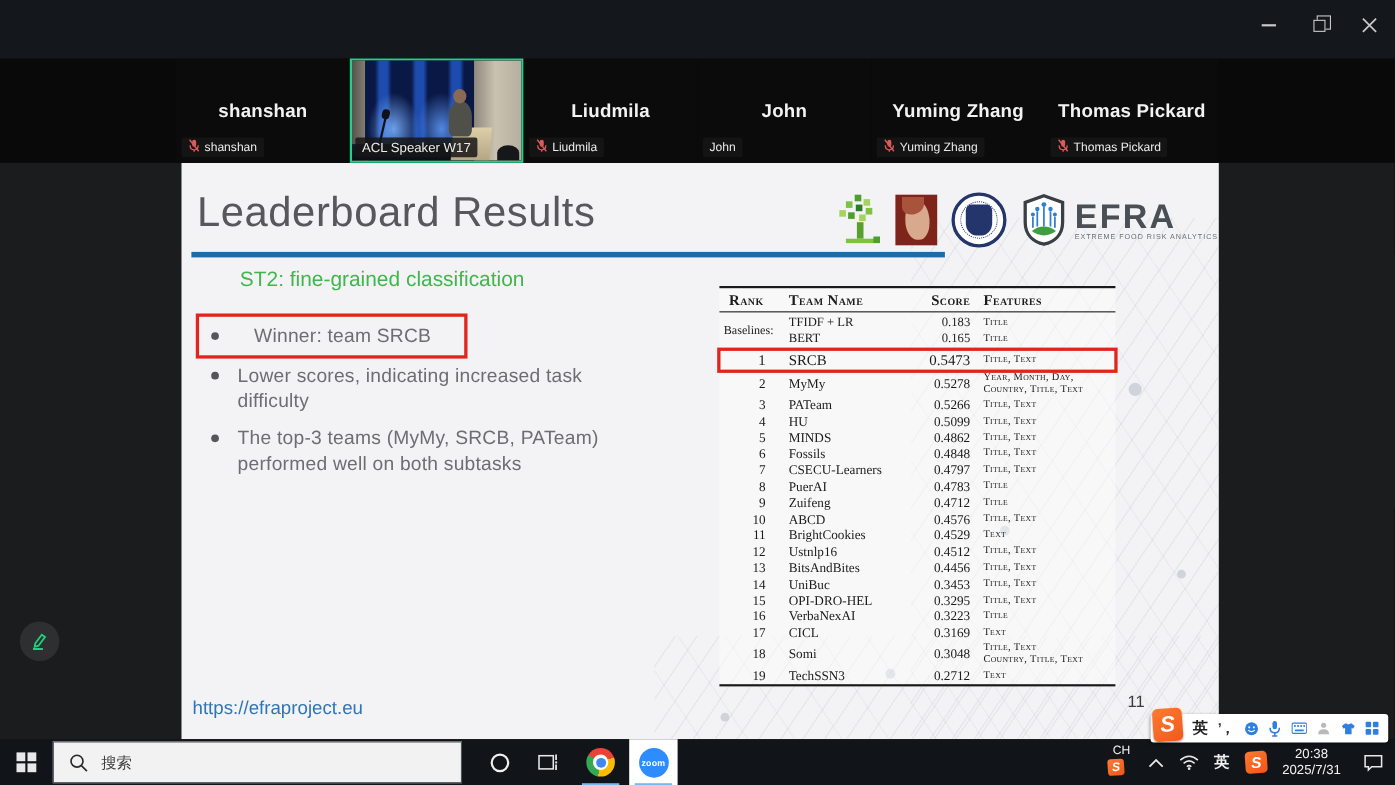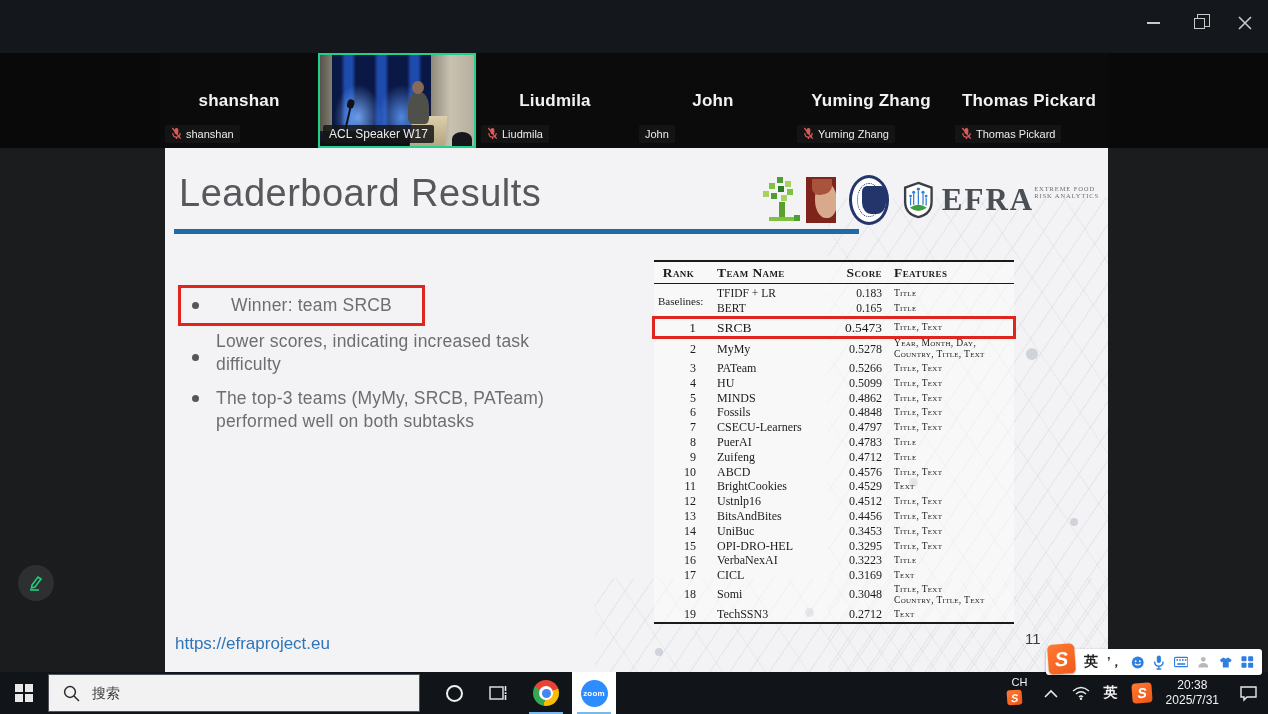--- a/index.html
+++ b/index.html
@@ -54,39 +54,39 @@
   .cdot { position:absolute; border-radius:50%; background:rgba(120,128,142,.28); }
 
   .slide-title { position:absolute; left:14px; top:24px; font-size:38px; font-weight:400; color:#57575c; letter-spacing:.5px; }
   .title-rule { position:absolute; left:9px; top:81px; width:685px; height:5px; }
   .subtitle { position:absolute; left:53px; top:96px; font-size:19px; }
 
   .bullets { position:absolute; left:27px; top:146px; width:420px; }
   .bullet-row { position:relative; display:flex; gap:17px; line-height:23px; font-size:17.5px; color:#6e6e72; letter-spacing:.2px; }
   .bullet-row .dot { flex:0 0 auto; width:7px; height:7px; border-radius:50%; background:#55555a; margin-top:8px; }
   .bullet-row .btext { width:352px; }
-  .b-gap1 { margin-bottom:13px;gap:32px; } .b-gap2 { margin-bottom:11px;align-items:center; }
+  .b-gap1 { margin-bottom:13px;gap:32px; } .b-gap2 { margin-bottom:11px; }
   .box-frame { position:absolute; left:-14px; top:-9px; width:247px; height:41px; border:3px solid #e0241e; }
 
   .footer-url { position:absolute; left:10px; top:486px; font-size:17px; }
   .page-num { position:absolute; left:860px; top:482px; font-size:15px; color:#3c3c40; }
 
   
   .logos { position:absolute; left:598px; top:24px; height:56px; display:flex; align-items:center; gap:13px; }
   .ptree { position:relative; width:38px; height:46px; }
   .ptree i { position:absolute; width:6px; height:6px; }
   .bust { width:38px; height:46px; background:#7e241b; position:relative; overflow:hidden; }
   .bust::after { content:""; position:absolute; left:9px; top:5px; width:22px; height:36px; background:#d9a98e; border-radius:46% 54% 42% 50%; }
   .bust::before { content:""; position:absolute; left:6px; top:2px; width:20px; height:16px; background:#a8543c; border-radius:0 0 60% 40%; z-index:1; }
   .seal { width:50px; height:50px; border-radius:50%; background:#fff; border:3px solid #23356b; position:relative; }
   .seal::before { content:""; position:absolute; left:10px; top:8px; width:24px; height:28px; background:#23356b; border-radius:20% 20% 40% 40%; }
   .seal::after { content:""; position:absolute; left:5px; top:5px; right:5px; bottom:5px; border:1.5px dotted #23356b; border-radius:50%; }
   .efra { display:flex; align-items:center; gap:7px; }
   .efra-shield { width:42px; height:48px; }
-  .efra-textcol { display:flex; flex-direction:row;font-family:Liberation Serif, serif; }
+  .efra-textcol { display:flex; flex-direction:column; }
   .efra-name { font-size:31px; font-weight:bold; color:#4a4f55; letter-spacing:2px; line-height:30px; }
   .efra-tag { font-size:6.5px; color:#6a6f75; letter-spacing:.9px; }
 
   
   .ltable { position:absolute; left:489px; top:112px; width:360px; font-family:Liberation Serif, serif; font-size:12px; color:#1b1b1b; border-bottom:2px solid #1a1a1a; background:rgba(255,255,255,.45); }
   .t-row { display:grid; grid-template-columns:55px 115px 60px 130px; align-items:center; }
   .t-header { height:24px; border-top:2px solid #1a1a1a; border-bottom:1.2px solid #1a1a1a; }
   .t-header .cell { font-variant:small-caps; font-size:13.5px; font-weight:600; letter-spacing:.4px; }
   .t-base { height:34px; border-bottom:1.2px solid #1a1a1a; font-size:11.5px; }
   .t-base .bl-line { line-height:15px; }
@@ -233,20 +233,21 @@
     <div class="circuit c1"></div>
     <div class="circuit c2"></div>
     <span class="cdot" style="right:70px;top:200px;width:12px;height:12px"></span>
     <span class="cdot" style="right:190px;top:330px;width:9px;height:9px"></span>
     <span class="cdot" style="right:30px;top:370px;width:8px;height:8px"></span>
     <span class="cdot" style="left:640px;top:460px;width:9px;height:9px"></span>
     <span class="cdot" style="left:490px;top:500px;width:8px;height:8px"></span>
 
     <div class="slide-title">Leaderboard Results</div>
     <div class="title-rule" style="background: rgb(30, 108, 163);"></div>
+    <div class="subtitle" style="color: rgb(65, 182, 77);">ST2: fine-grained classification</div>
 
     <div class="logos">
       <div class="ptree">
         <i style="left:14px;top:0;background:#4f9e33"></i>
           <i style="left:22px;top:4px;background:#a6d35e"></i>
         <i style="left:6px;top:6px;background:#7dc242"></i>
           <i style="left:15px;top:9px;background:#2f7d22"></i>
         <i style="left:24px;top:12px;background:#7dc242"></i>
           <i style="left:0px;top:14px;background:#a6d35e"></i>
         <i style="left:8px;top:16px;background:#4f9e33"></i>

